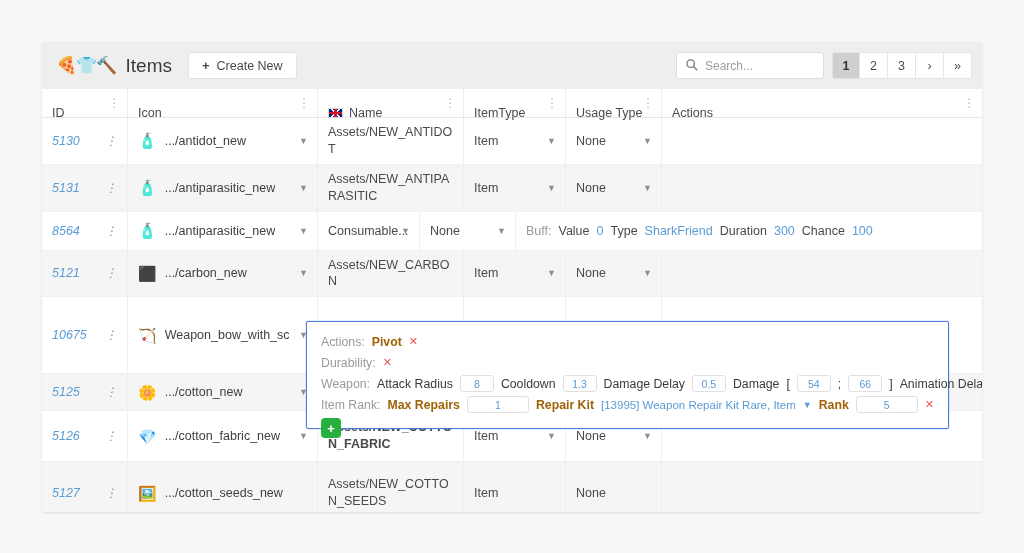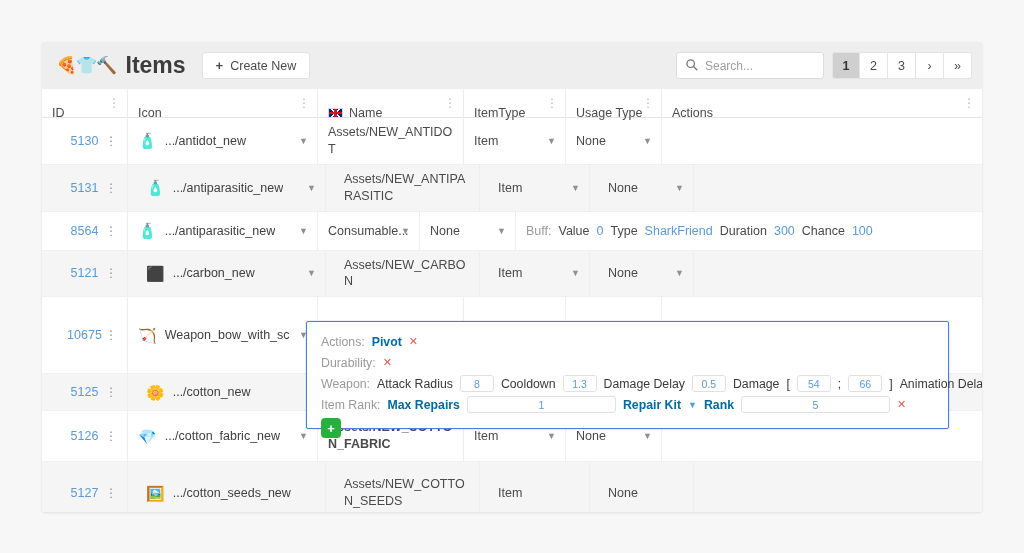--- a/index.html
+++ b/index.html
@@ -25,21 +25,21 @@
   .toolbar {
     position: relative;
     height: 47px;
     background: #eeeeee;
     display: flex;
     align-items: center;
     padding: 0 10px 0 14px;
   }
   .title-group { display: flex; align-items: center; gap: 9px; }
   .emoji-group { font-size: 17px; letter-spacing: -1px; line-height: 1; }
-  .page-title { font-size: 23px; color: #3c3c3c; font-weight: 700; }
+  .page-title { font-size: 19px; color: #3c3c3c; font-weight: 400; }
   .create-btn {
     margin-left: 16px;
     background: #ffffff;
     border: 1px solid #e2e2e2;
     border-radius: 3px;
     height: 27px;
     padding: 0 13px;
     display: flex; align-items: center; gap: 7px;
     font-size: 12.5px; color: #4a4a4a;
     cursor: pointer;
@@ -128,34 +128,34 @@
   .c-type  { width: 102px; }
   .c-usage { width: 96px; }
   .c-act   { flex: 1; }
 
   .tr {
     display: flex;
     min-height: 38px;
     border-bottom: 1px solid #f0f0f0;
     background: #ffffff;
   }
-  .tr.alt { background: #f5f5f5; gap: 8px; }
+  .tr.alt { background: #f5f5f5; }
   .td {
     display: flex; align-items: center;
     padding: 6px 10px;
     border-right: 1px solid #eeeeee;
     color: #4a4a4a;
     font-size: 12.5px;
     min-height: 38px;
     position: relative;
   }
   .td:last-child { border-right: none; }
 
   .id-link { color: #5b9bd5; cursor: pointer; }
-  .td-id { justify-content: center; }
+  .td-id { justify-content: flex-start; font-style: italic; }
   .td-id .kebab {
     position: absolute; right: 10px; top: 50%;
     transform: translateY(-50%);
     color: #8c8c8c; font-size: 12px; line-height: 1; cursor: pointer;
   }
 
   .icon-cell { gap: 8px; position: relative; padding-right: 28px; }
   .item-emoji { font-size: 15px; line-height: 1; flex: 0 0 auto; }
   .icon-label { color: #404040; white-space: nowrap; overflow: hidden; }
   .caret {
@@ -188,21 +188,21 @@
     box-shadow: 0 0 0 1px rgba(74,125,219,0.12);
   }
   .d-row {
     display: flex; align-items: center;
     gap: 7px;
     height: 21px;
     font-size: 12.3px;
     white-space: nowrap;
   }
   .d-key { color: #9a9a9a; }
-  .d-lbl { color: #0369a1; font-weight: 600; }
+  .d-lbl { color: #a16207; font-weight: 600; }
   .d-lbl-n { color: #3a3a3a; }
   .d-field {
     display: inline-block;
     border: 1px solid #e0e0e0;
     border-radius: 3px;
     background: #fff;
     height: 17px;
     min-width: 34px;
     padding: 0 6px;
     font-size: 10.5px;
@@ -512,20 +512,21 @@
           <span class="d-brk">]</span>
           <span class="d-lbl-n">Animation Delay</span>
 
         </div>
 
         <div class="d-row">
           <span class="d-key">Item Rank:</span>
           <span class="d-lbl">Max Repairs</span>
           <input class="d-field" type="text" value="1" style="">
           <span class="d-lbl">Repair Kit</span>
+          <span class="d-link">[13995] Weapon Repair Kit Rare, Item</span>
           <span class="d-link-caret">▼</span>
           <span class="d-lbl">Rank</span>
           <input class="d-field" type="text" value="5" style="">
           <span class="d-x">✕</span>
         </div>
 
         <div class="add-btn">+</div>
       </div>
 
     </div>

